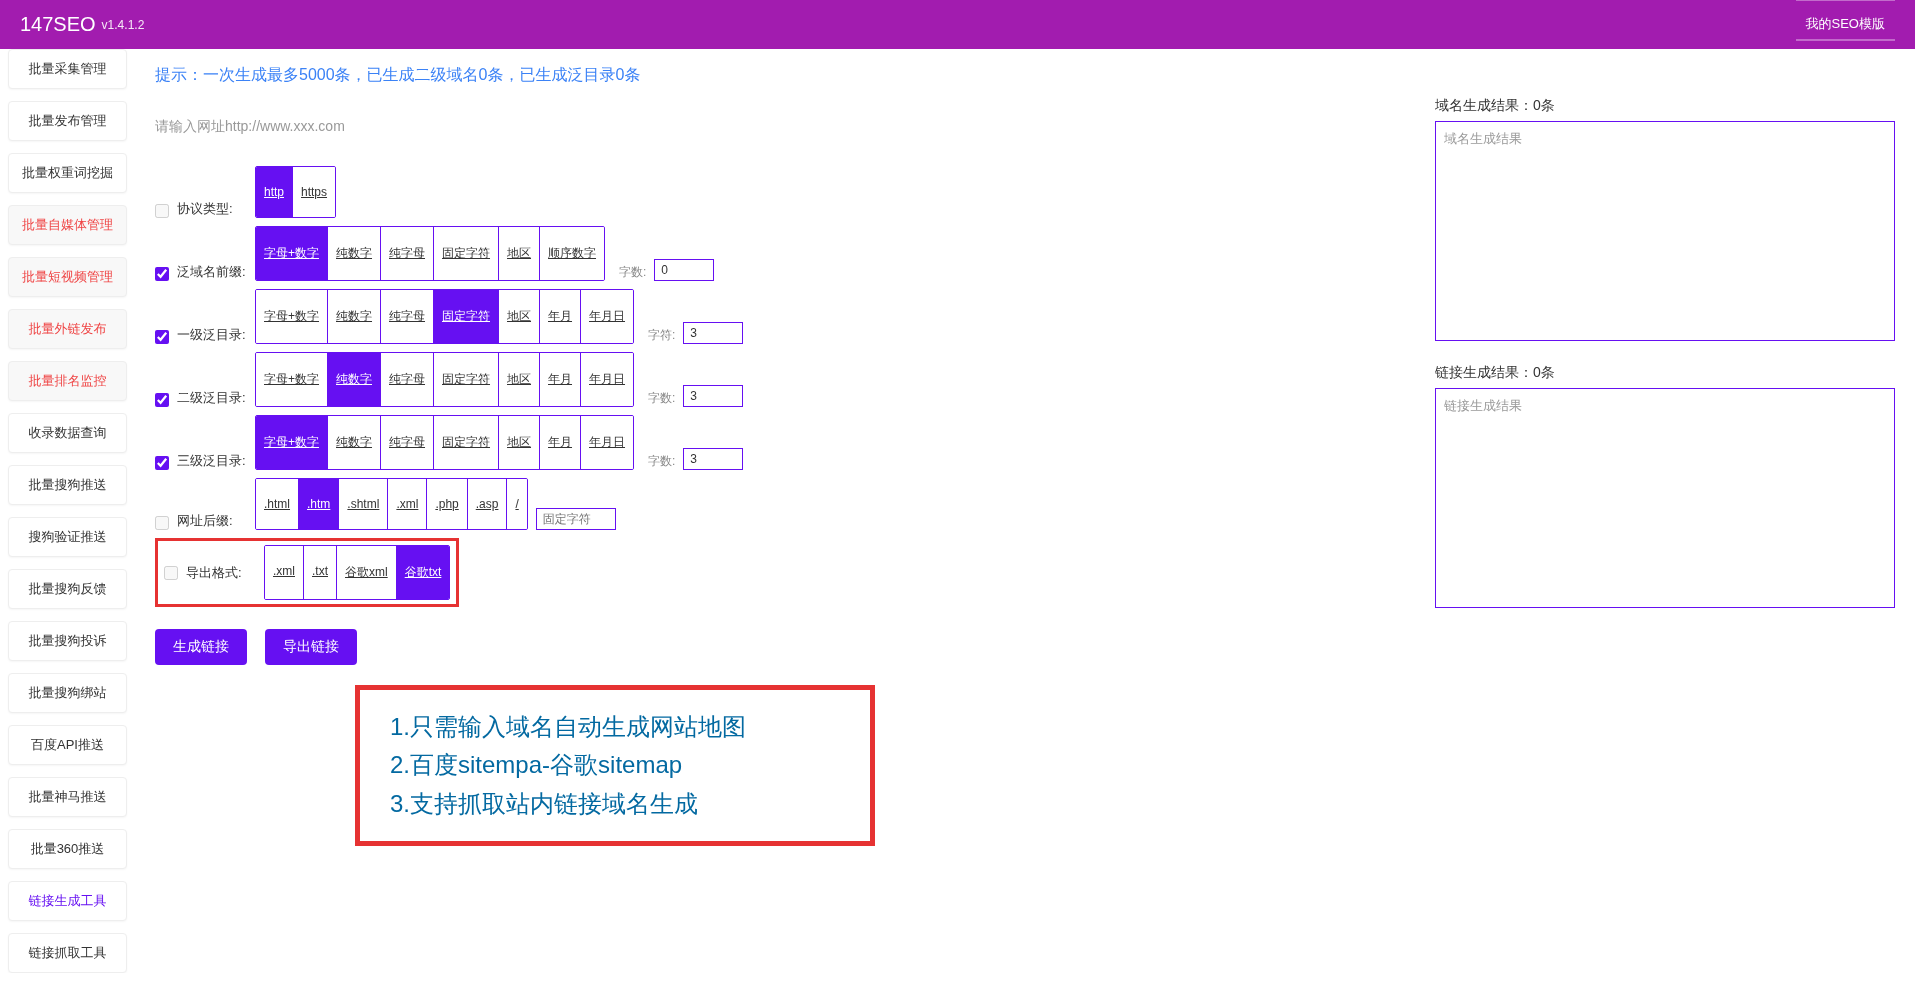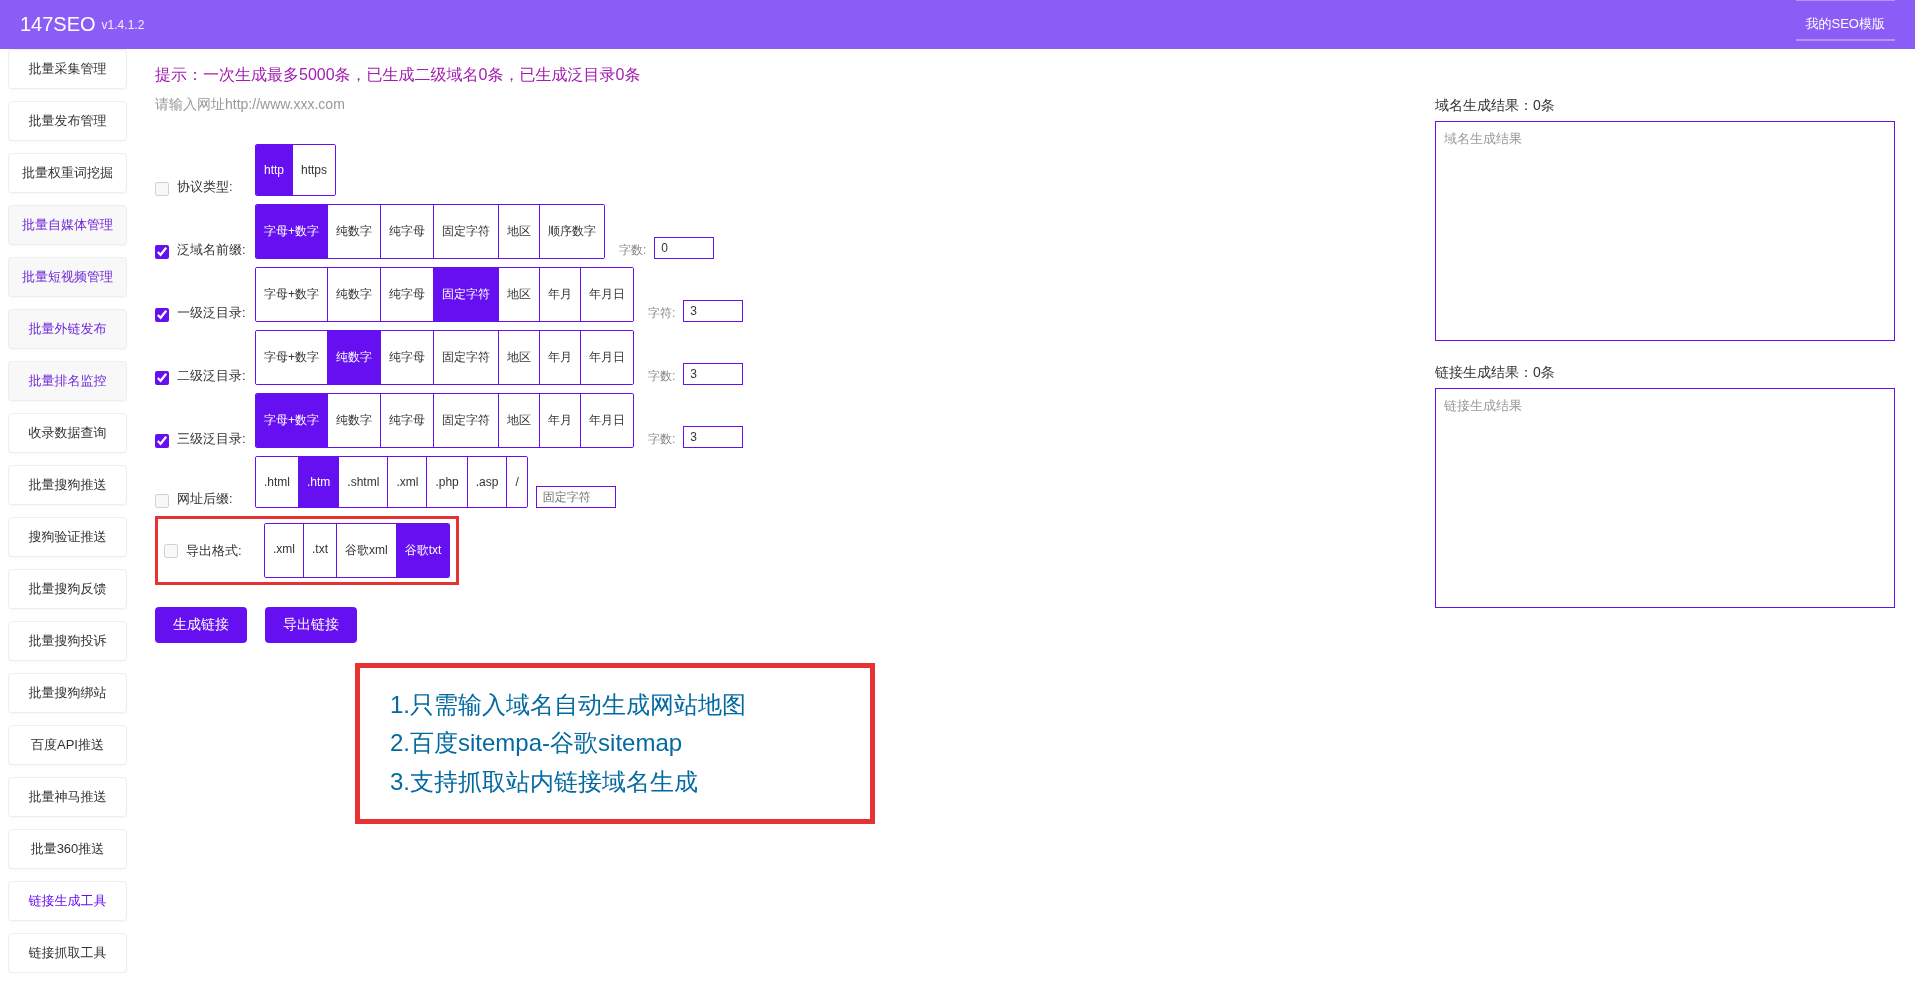--- a/index.html
+++ b/index.html
@@ -1,47 +1,47 @@
 <!DOCTYPE html>
 <html><head>
 <meta charset="utf-8">
 <style>
 * { margin:0; padding:0; box-sizing:border-box; font-family:"Microsoft YaHei",Arial,sans-serif; }
 body { background:#fff; color:#333; font-size:14px; overflow-x:hidden; }
 
 
-.topbar { height:49px; background:#8b5cf6; color:#fff; display:flex; align-items:center; padding:0 20px; }
+.topbar { height:49px; background:#a21caf; color:#fff; display:flex; align-items:center; padding:0 20px; }
 .brand { font-size:20px; font-weight:500; margin-right:6px; }
 .ver { font-size:12px; opacity:.9; }
 .topbar .spacer { flex:1; }
 .topnav { display:flex; gap:8px;flex-direction:column; }
 .topnav a { color:#fff; text-decoration:none; font-size:13px; padding:6px 10px; border-bottom:2px solid rgba(255,255,255,.35); }
 
 
 .shell { display:flex; }
 .sidebar { width:135px; padding:0 8px; display:flex; flex-direction:column; gap:12px; }
 .side-btn { background:#fff; border:1px solid #eee; border-radius:4px; padding:10px 6px; font-size:13px; text-align:center; cursor:pointer; box-shadow:0 1px 2px rgba(0,0,0,.04); color:#333; }
-.side-btn.disabled { color:#6d28d9; background:#f8f8f8; }
+.side-btn.disabled { color:#ef4444; background:#f8f8f8; }
 .side-btn.active { color:#6610f2; }
 
 
 .main { flex:1; padding:12px 20px; display:flex; gap:32px; position:relative; }
 .col-left { flex:1; min-width:0; }
 .col-right { width:460px; flex:none; }
 
-.hint { font-size:16px; color:#a21caf; margin:4px 0 4px; }
+.hint { font-size:16px; color:#3b82f6; margin:4px 0 26px; }
 .urlbox { width:100%; height:28px; border:none; border-bottom:1px solid transparent; font-size:14px; color:#555; margin-bottom:18px; }
 .urlbox::placeholder { color:#999; }
 .example { font-size:13px; color:#555; margin-bottom:12px; }
 
 .row { display:flex; align-items:flex-end; gap:8px; margin:8px 0; min-height:26px; }
 .row input[type=checkbox]{ accent-color:#6610f2; width:14px; height:14px; }
 .row .lbl { font-size:13px; color:#333; min-width:70px; }
 .seg { display:flex; border:1px solid #6610f2; border-radius:2px; overflow:hidden; }
-.seg span { font-size:12px; padding:18px 8px; border-right:1px solid #6610f2; background:#fff; color:#333; cursor:pointer; white-space:nowrap; }
+.seg span { font-size:12px; padding:18px 8px; border-right:1px solid #6610f2; background:#fff; color:#333; cursor:pointer; white-space:nowrap;text-decoration:underline; }
 .seg span:last-child { border-right:none; }
 .seg span.on { background:#6610f2; color:#fff; }
 .trail-lbl { font-size:12px; color:#888; margin-left:6px; }
 .numbox { width:60px; height:22px; border:1px solid #6610f2; font-size:12px; padding:0 6px; color:#333; }
 .fixedbox{ width:80px; height:22px; border:1px solid #6610f2; font-size:12px; padding:0 6px; color:#888;}
 
 .highlight-box { border:3px solid #e63232; padding:4px 6px; display:inline-flex; align-items:center; gap:8px; }
 
 .action-row { margin-top:22px; display:flex; gap:18px; }
 .action-btn { background:#6610f2; color:#fff; border:none; border-radius:4px; padding:9px 18px; font-size:14px; cursor:pointer; }

